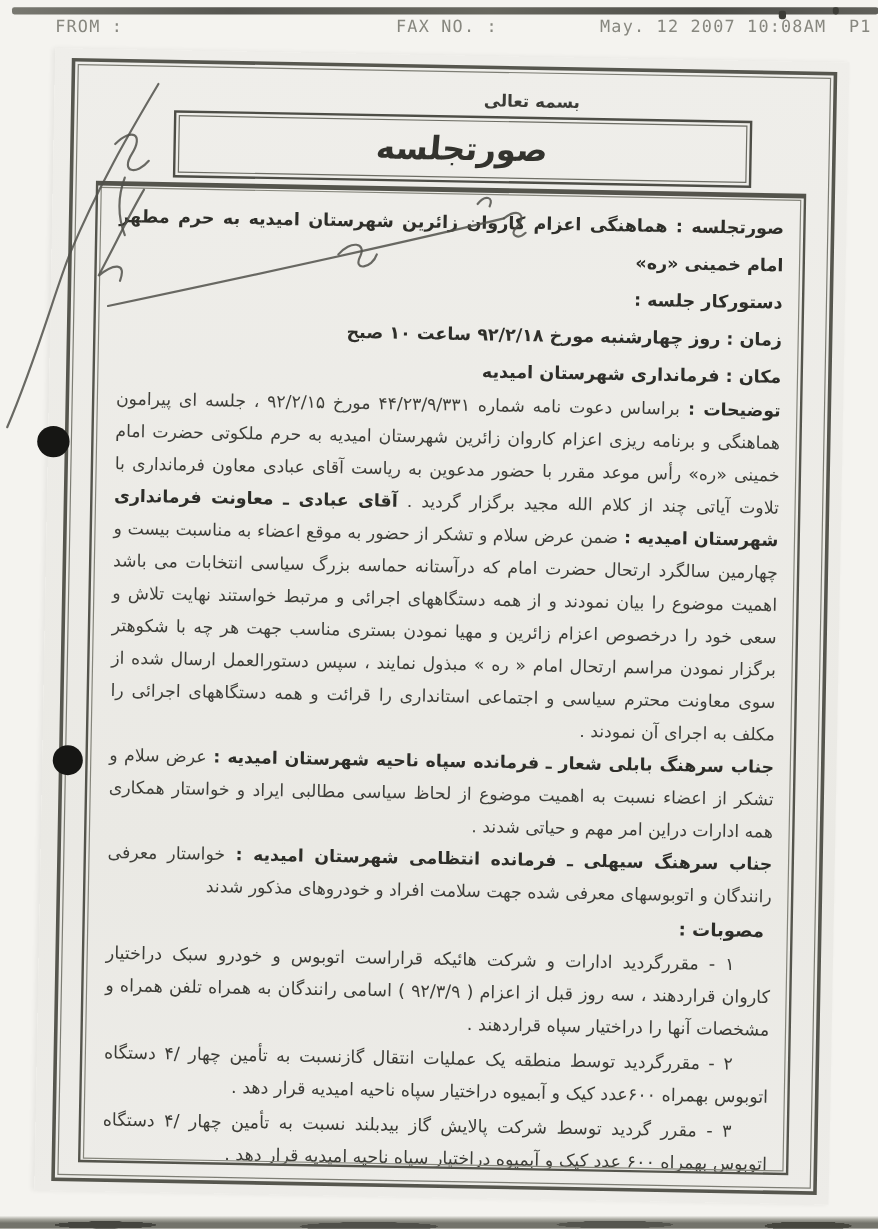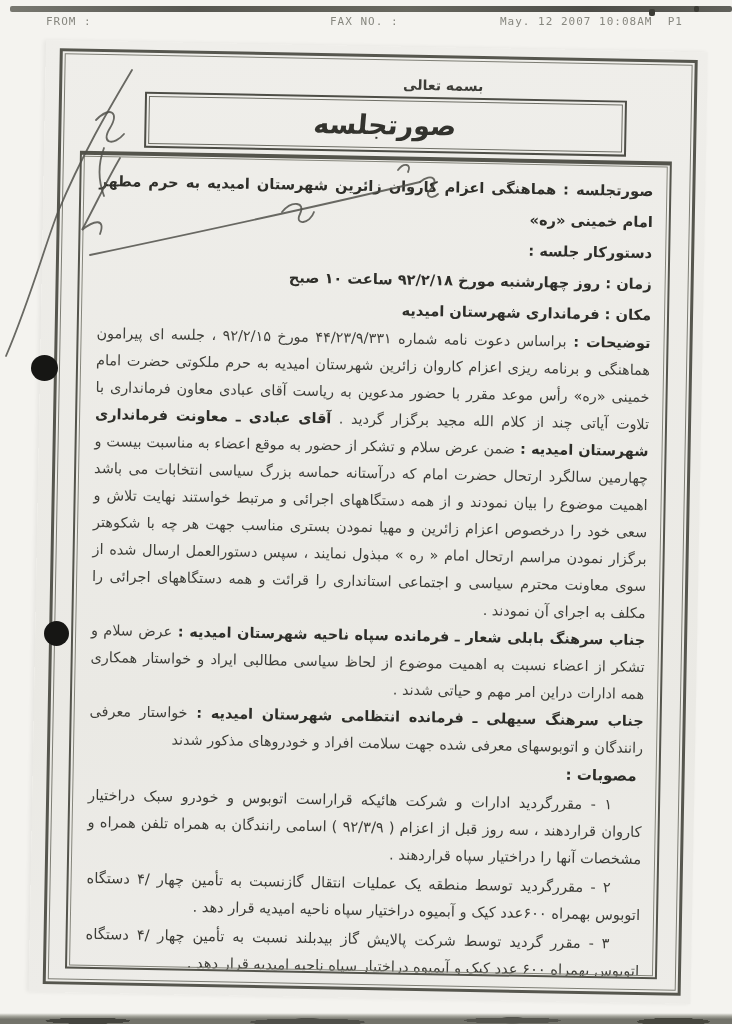--- a/index.html
+++ b/index.html
@@ -15,21 +15,21 @@
   
   .scan-top{
     position:absolute;top:6px;left:10px;right:0;height:6px;
     background:linear-gradient(90deg,#6a6a62,#45453f 25%,#58584f 55%,#3a3a35 80%,#50504a);
     border-radius:2px;opacity:.9;
   }
   .fax-header{position:absolute;top:0;left:0;right:0;height:34px;}
   .fx{
     position:absolute;top:15px;
     font-family:"DejaVu Sans Mono","Liberation Mono",monospace;
-    font-size:11px;letter-spacing:1px;color:#87877f;white-space:pre;
+    font-size:14px;letter-spacing:1px;color:#87877f;white-space:pre;
   }
   .fx.from{left:46px;}
   .fx.faxno{left:303px;margin-left:27px;}
   .fx.ts{left:500px;text-align:right;}
   .speck{position:absolute;background:#3c3c36;border-radius:2px;}
   .speck.s1{left:649px;top:9px;width:6px;height:7px;}
   .speck.s2{left:694px;top:6px;width:5px;height:6px;}
 
   
   .page{

